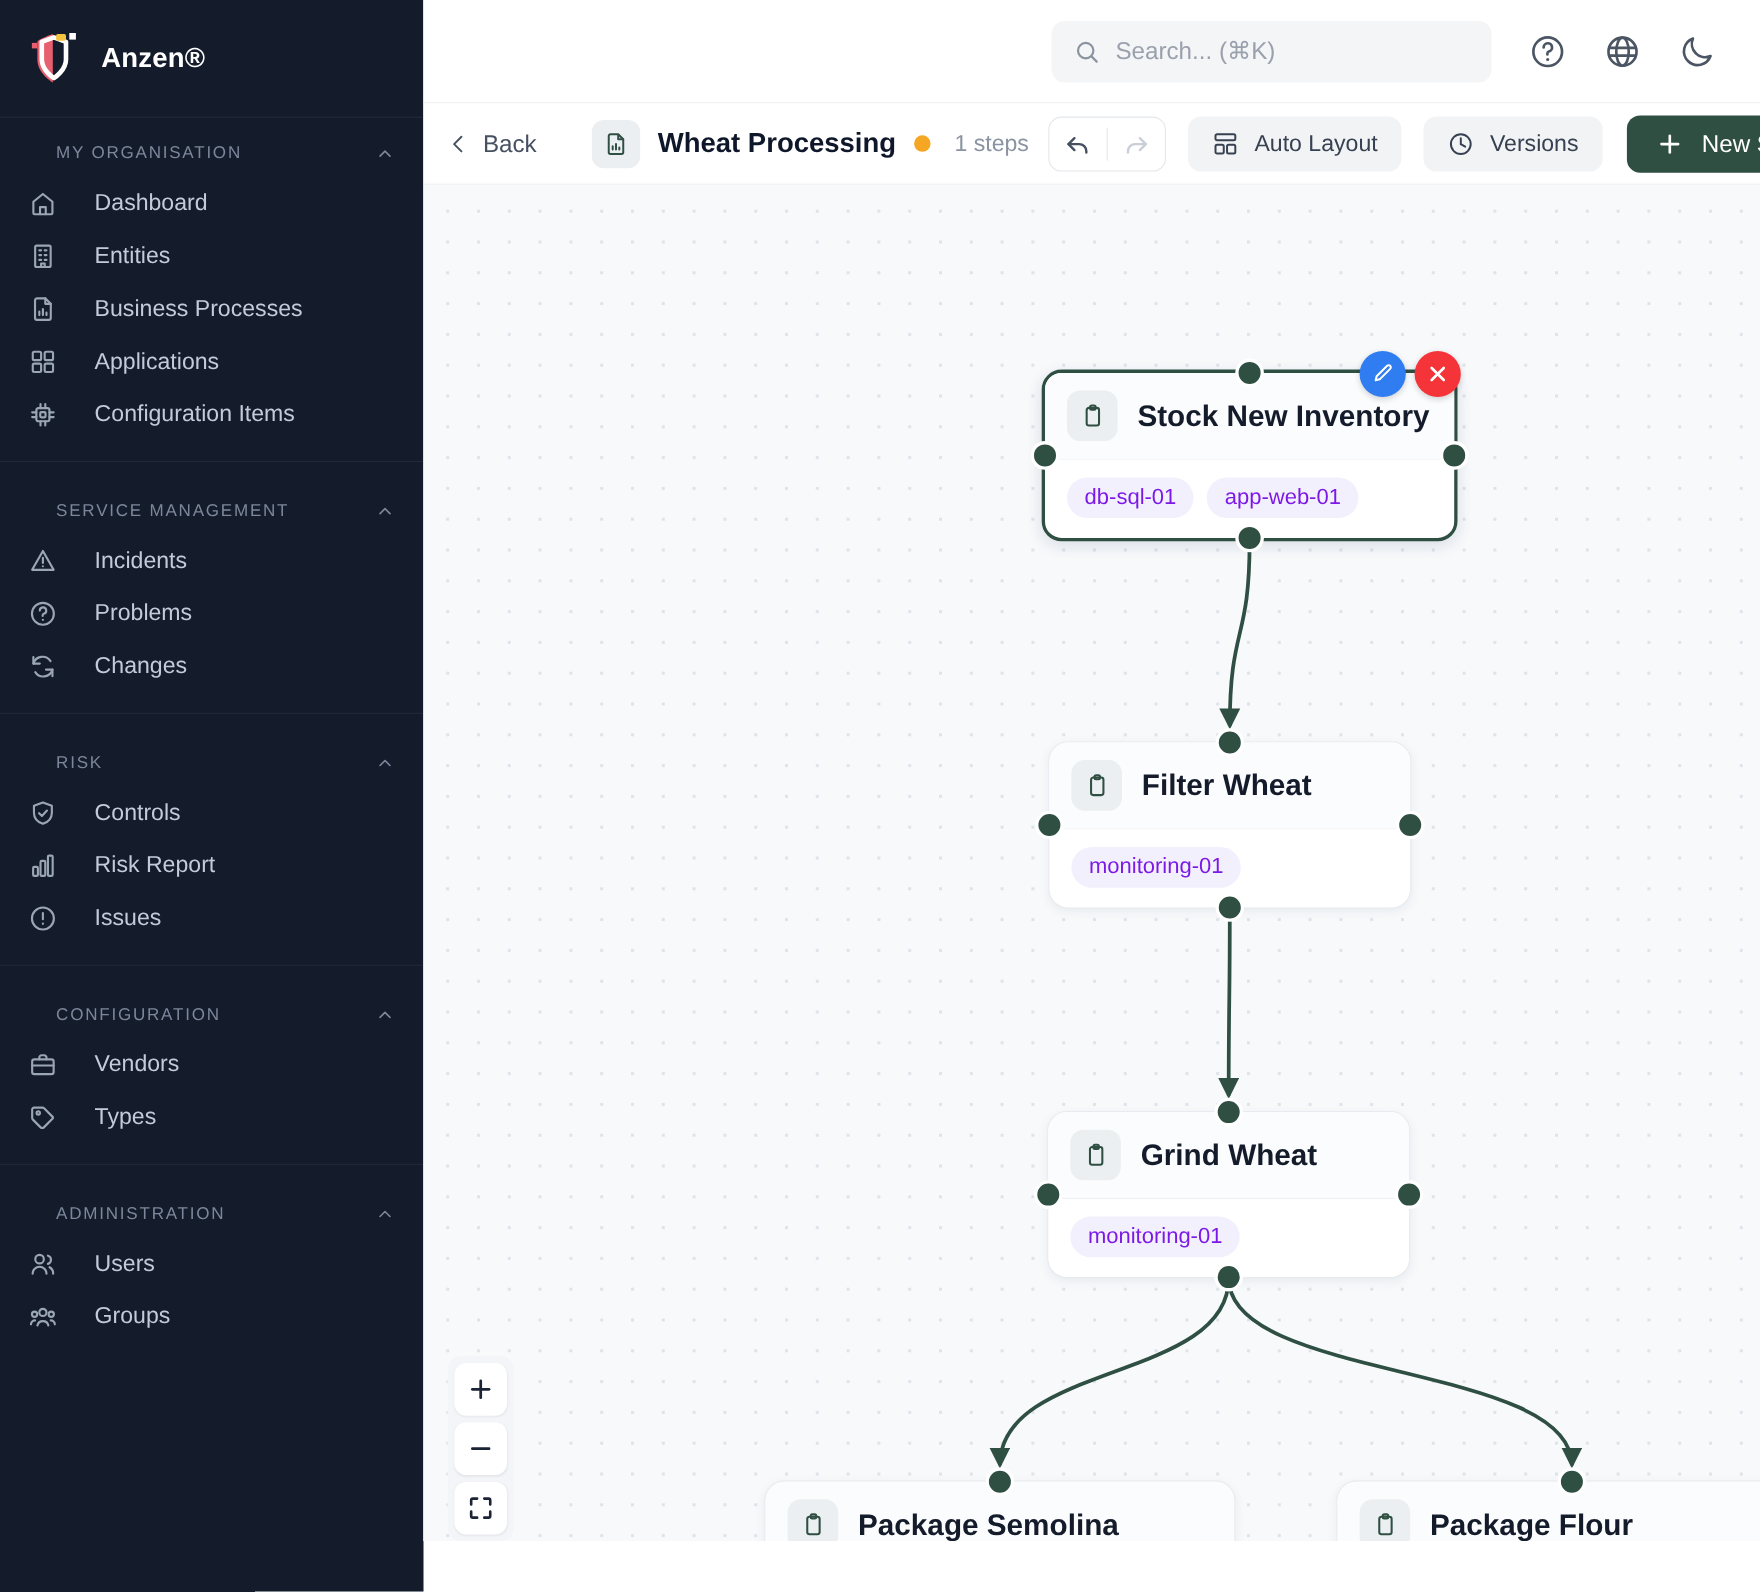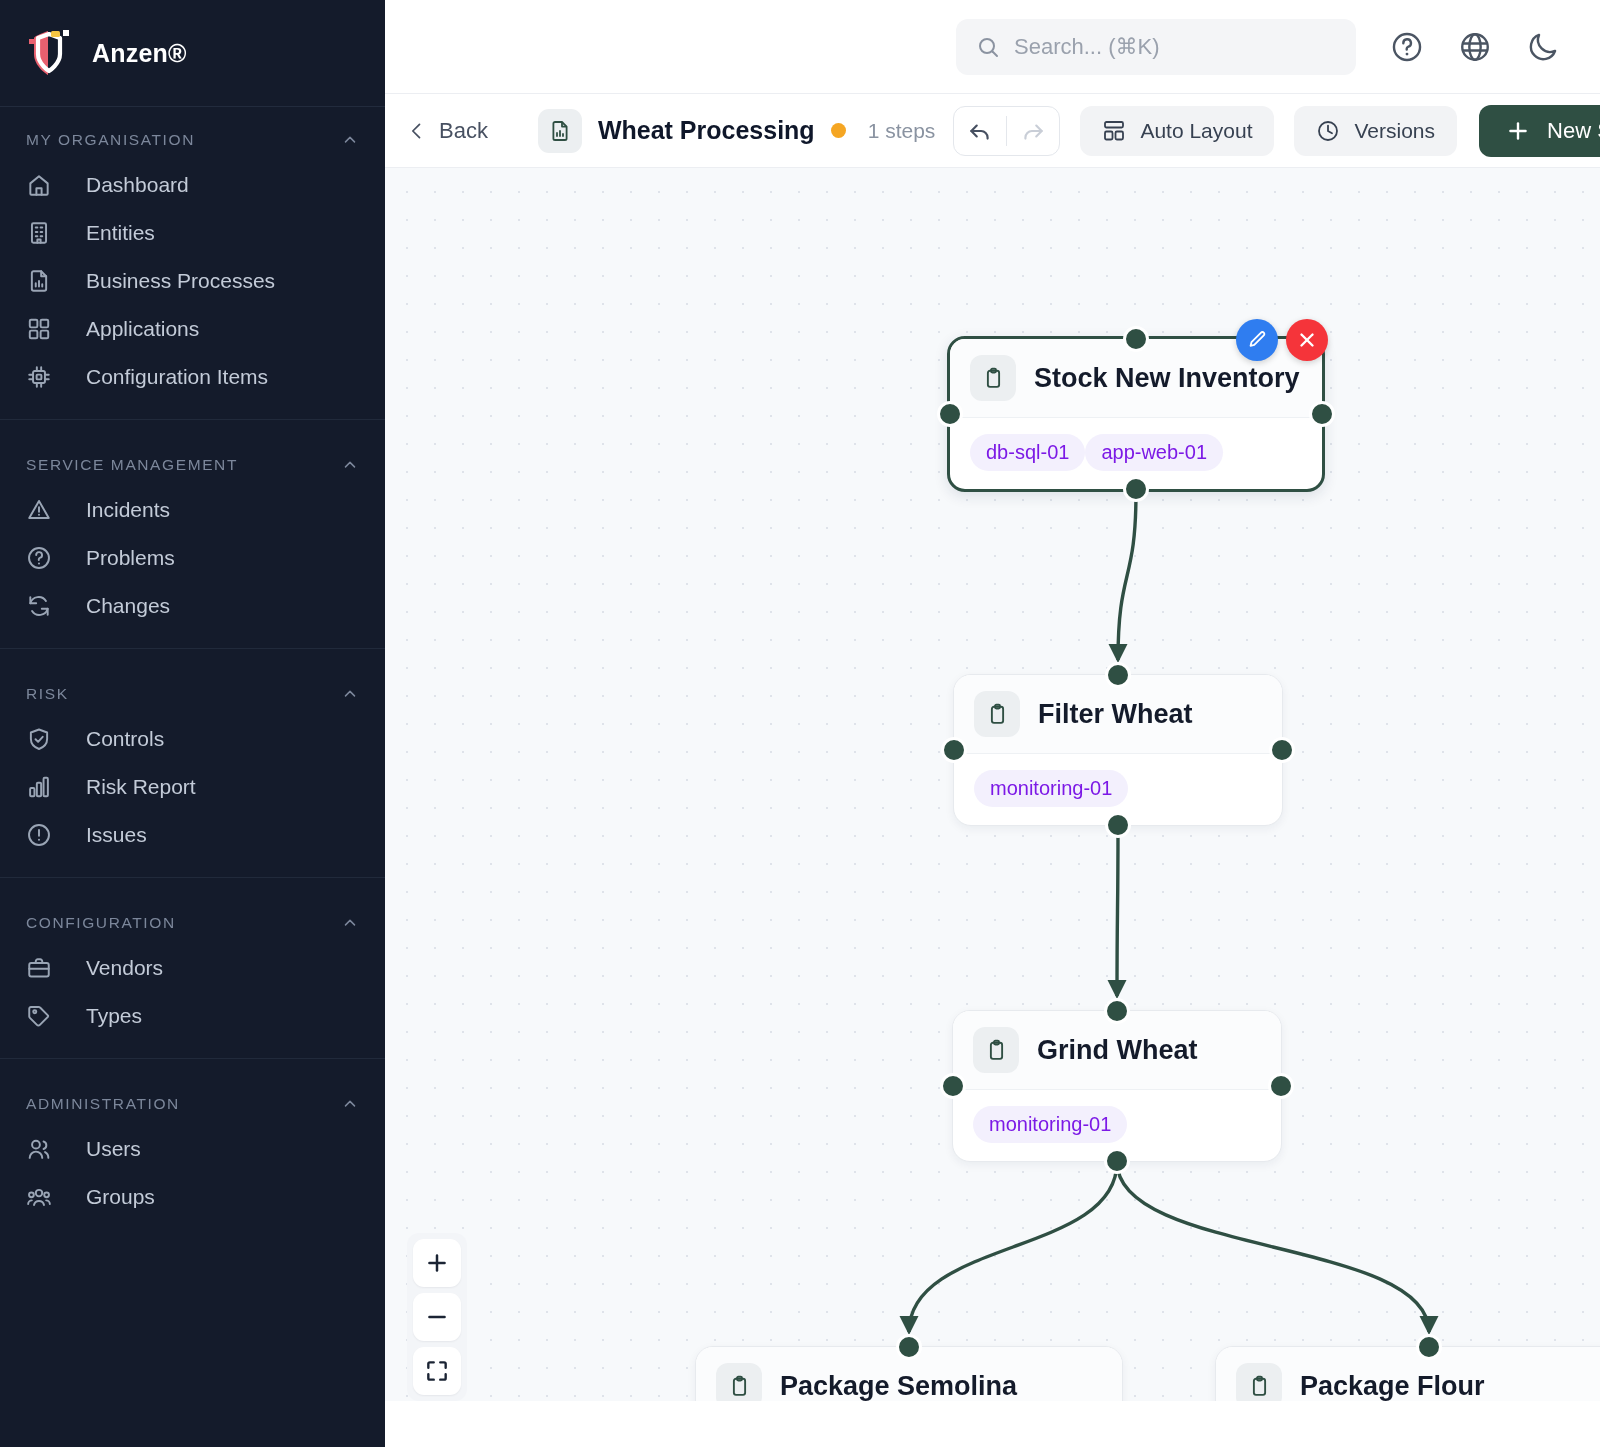--- a/index.html
+++ b/index.html
@@ -30,21 +30,21 @@
 
   .nav { flex: 1 1 auto; overflow: hidden; padding-top: 6px; }
   .nav-group { padding: 0 0 8px 0; }
   .nav-group + .nav-group { border-top: 1px solid #212a3b; padding-top: 18px; margin-top: 10px;}
   .group-head {
     display: flex; align-items: center; justify-content: space-between;
     padding: 18px 26px 12px 26px;
   }
   .group-title {
     font-size: 15.5px; letter-spacing: 1.6px; font-weight: 400;
-    color: #7c879b; text-transform: uppercase;
+    color: #7c879b; text-transform: uppercase; margin-left: 25px;
   }
   .chev { width: 18px; height: 18px; color:#7c879b; display:block; }
   .nav-item {
     display: flex; align-items: center; gap: 34px;
     padding: 11px 26px; cursor: pointer;
     color: #c3cbd8; font-size: 21px; line-height: 1.2;
   }
   .nav-item .ico { width: 26px; height: 26px; flex: 0 0 26px; color: #9aa5b5; display:block;}
   .nav-item .ico svg { width:26px; height:26px; display:block; }
 
@@ -138,21 +138,21 @@
     border-bottom: 1px solid #eef1f4;
     border-radius: 17px 17px 0 0;
   }
   .node.selected .node-head { border-radius: 15px 15px 0 0; }
   .node-icon {
     width: 46px; height: 46px; border-radius: 12px; background: #eceff1;
     display:flex; align-items:center; justify-content:center; color:#2f4f43; flex:0 0 46px;
   }
   .node-icon svg { width: 25px; height:25px; display:block;}
   .node-title { font-size: 27px; font-weight: 700; color: #141b2b; white-space: nowrap; }
-  .node-body { padding: 16px 20px 18px 20px; display:flex; flex-wrap: nowrap; }
+  .node-body { padding: 16px 20px 18px 20px; display:flex; gap: 12px; flex-wrap: nowrap; }
   .tag {
     background: #f3f0fd; color: #7c19e6; border-radius: 999px;
     padding: 7px 16px; font-size: 20px; white-space: nowrap;
   }
   .handle {
     position: absolute; width: 20px; height: 20px; border-radius: 50%;
     background: #2f4f43; border: 3px solid #ffffff; box-sizing: content-box;
   }
   .h-top  { top: -13px; left: 50%; transform: translateX(-50%); }
   .h-bot  { bottom: -13px; left: 50%; transform: translateX(-50%); }

